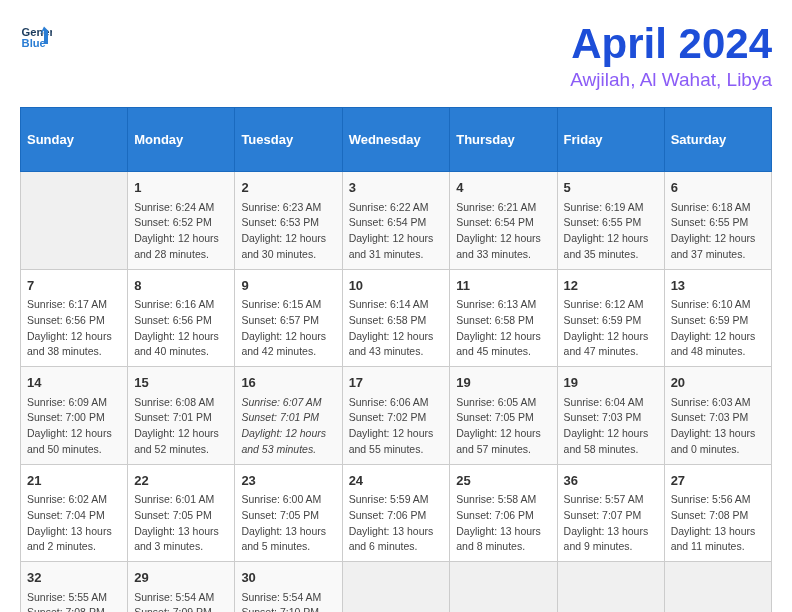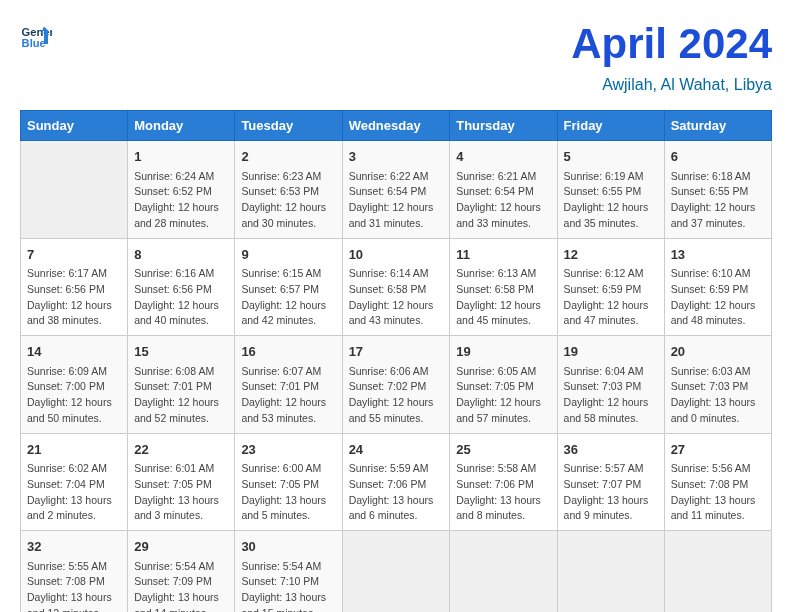--- a/index.html
+++ b/index.html
@@ -27,33 +27,33 @@
     }
     .title-block {
       text-align: right;
     }
     .month-title {
       font-size: 42px;
       font-weight: bold;
       color: #1d4ed8;
     }
     .location-title {
-      font-size: 16px;
-      color: #0369a1;
-      margin-top: 8px;
+      font-size: 19px;
+      color: #8b5cf6;
+      margin-top: 1px;
     }
     table {
       width: 100%;
       border-collapse: collapse;
       font-size: 11px;
     }
     thead tr th {
       background-color: #2a7dd4;
       color: #fff;
-      padding: 7px 6px;
+      padding: 24px 6px;
       text-align: left;
       font-size: 13px;
       font-weight: bold;
       border: 1px solid #1a6abf;
     }
     tbody tr td {
       border: 1px solid #ccc;
       padding: 6px 6px;
       vertical-align: top;
       width: 108px;
@@ -218,21 +218,21 @@
         </td>
         <td>
           <span class="day-num">15</span>
           <div class="cell-text" style="white-space: pre-line;">Sunrise: 6:08 AM
 Sunset: 7:01 PM
 Daylight: 12 hours
 and 52 minutes.</div>
         </td>
         <td>
           <span class="day-num">16</span>
-          <div class="cell-text" style="white-space: pre-line;">Sunrise: 6:07 AM
+          <div class="cell-text" style="white-space: pre-line; font-style: italic;">Sunrise: 6:07 AM
 Sunset: 7:01 PM
 Daylight: 12 hours
 and 53 minutes.</div>
         </td>
         <td>
           <span class="day-num">17</span>
           <div class="cell-text" style="white-space: pre-line;">Sunrise: 6:06 AM
 Sunset: 7:02 PM
 Daylight: 12 hours
 and 55 minutes.</div>

